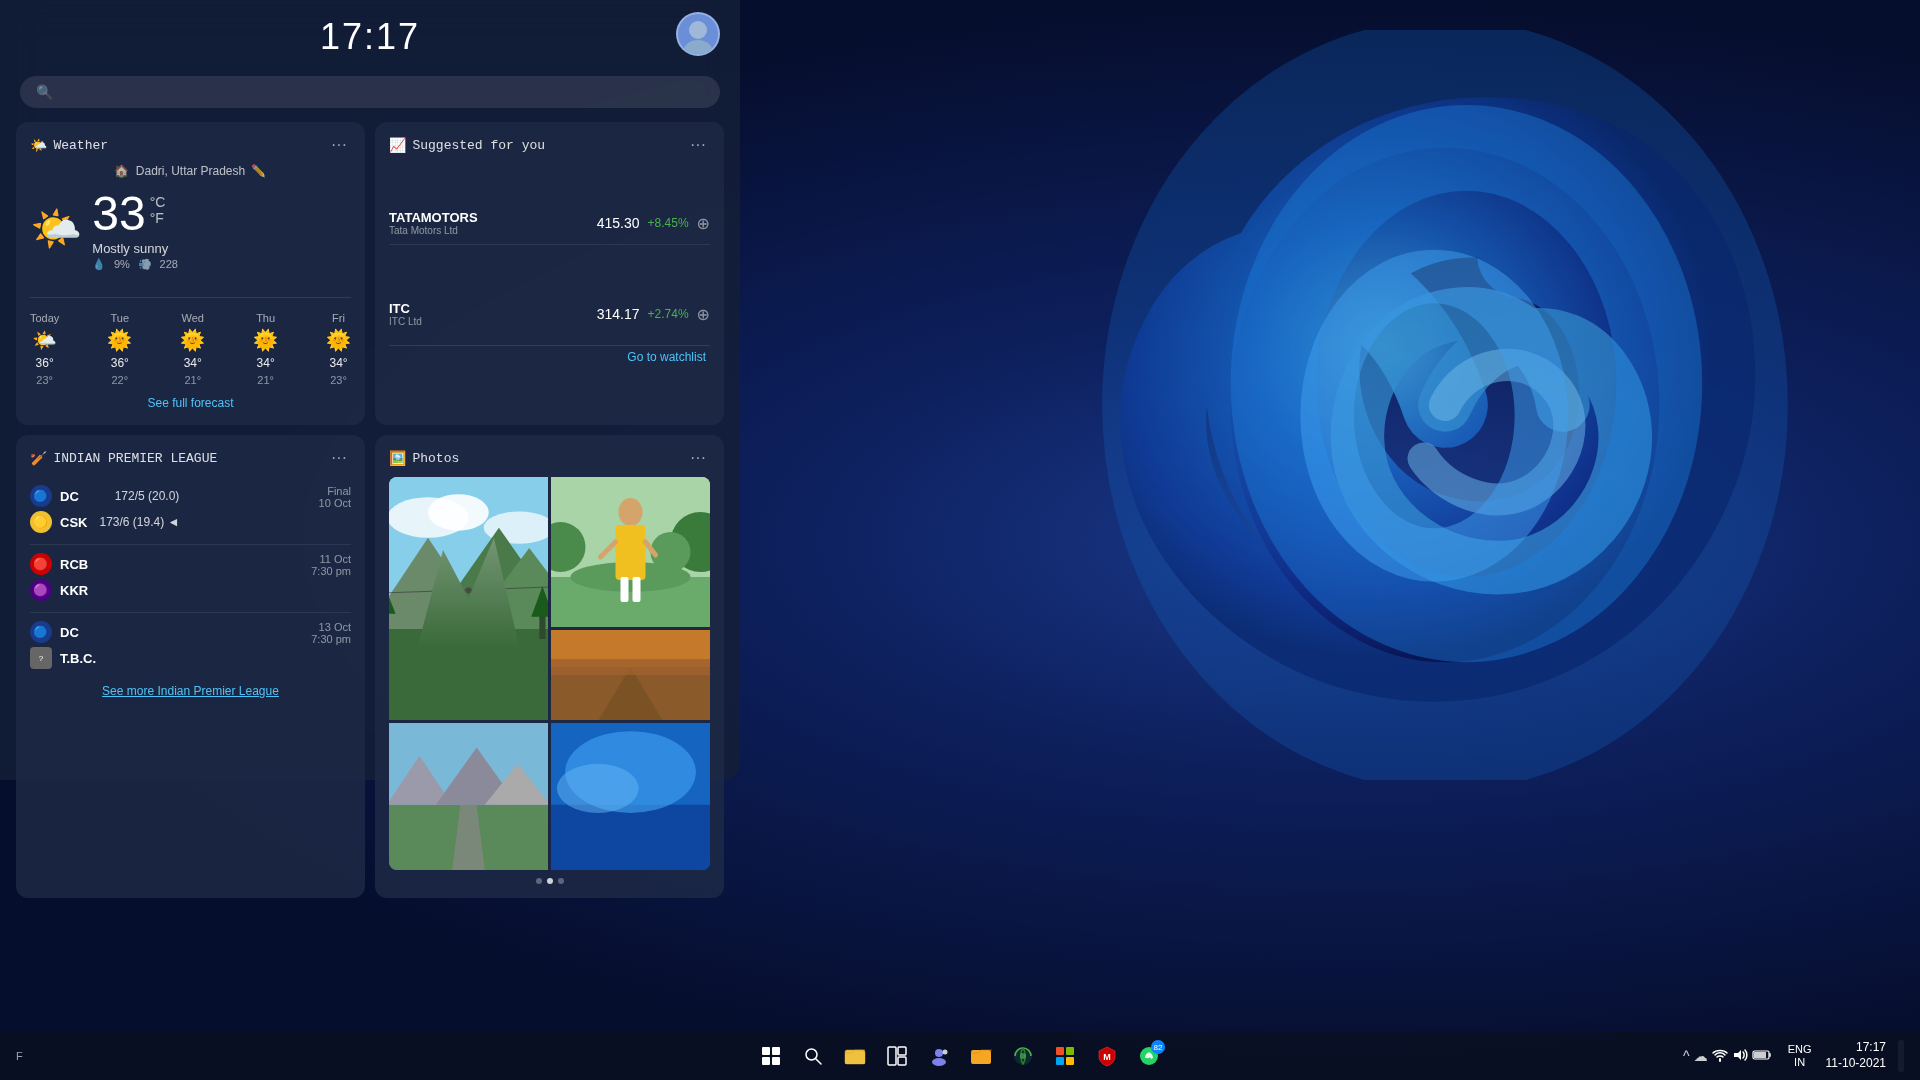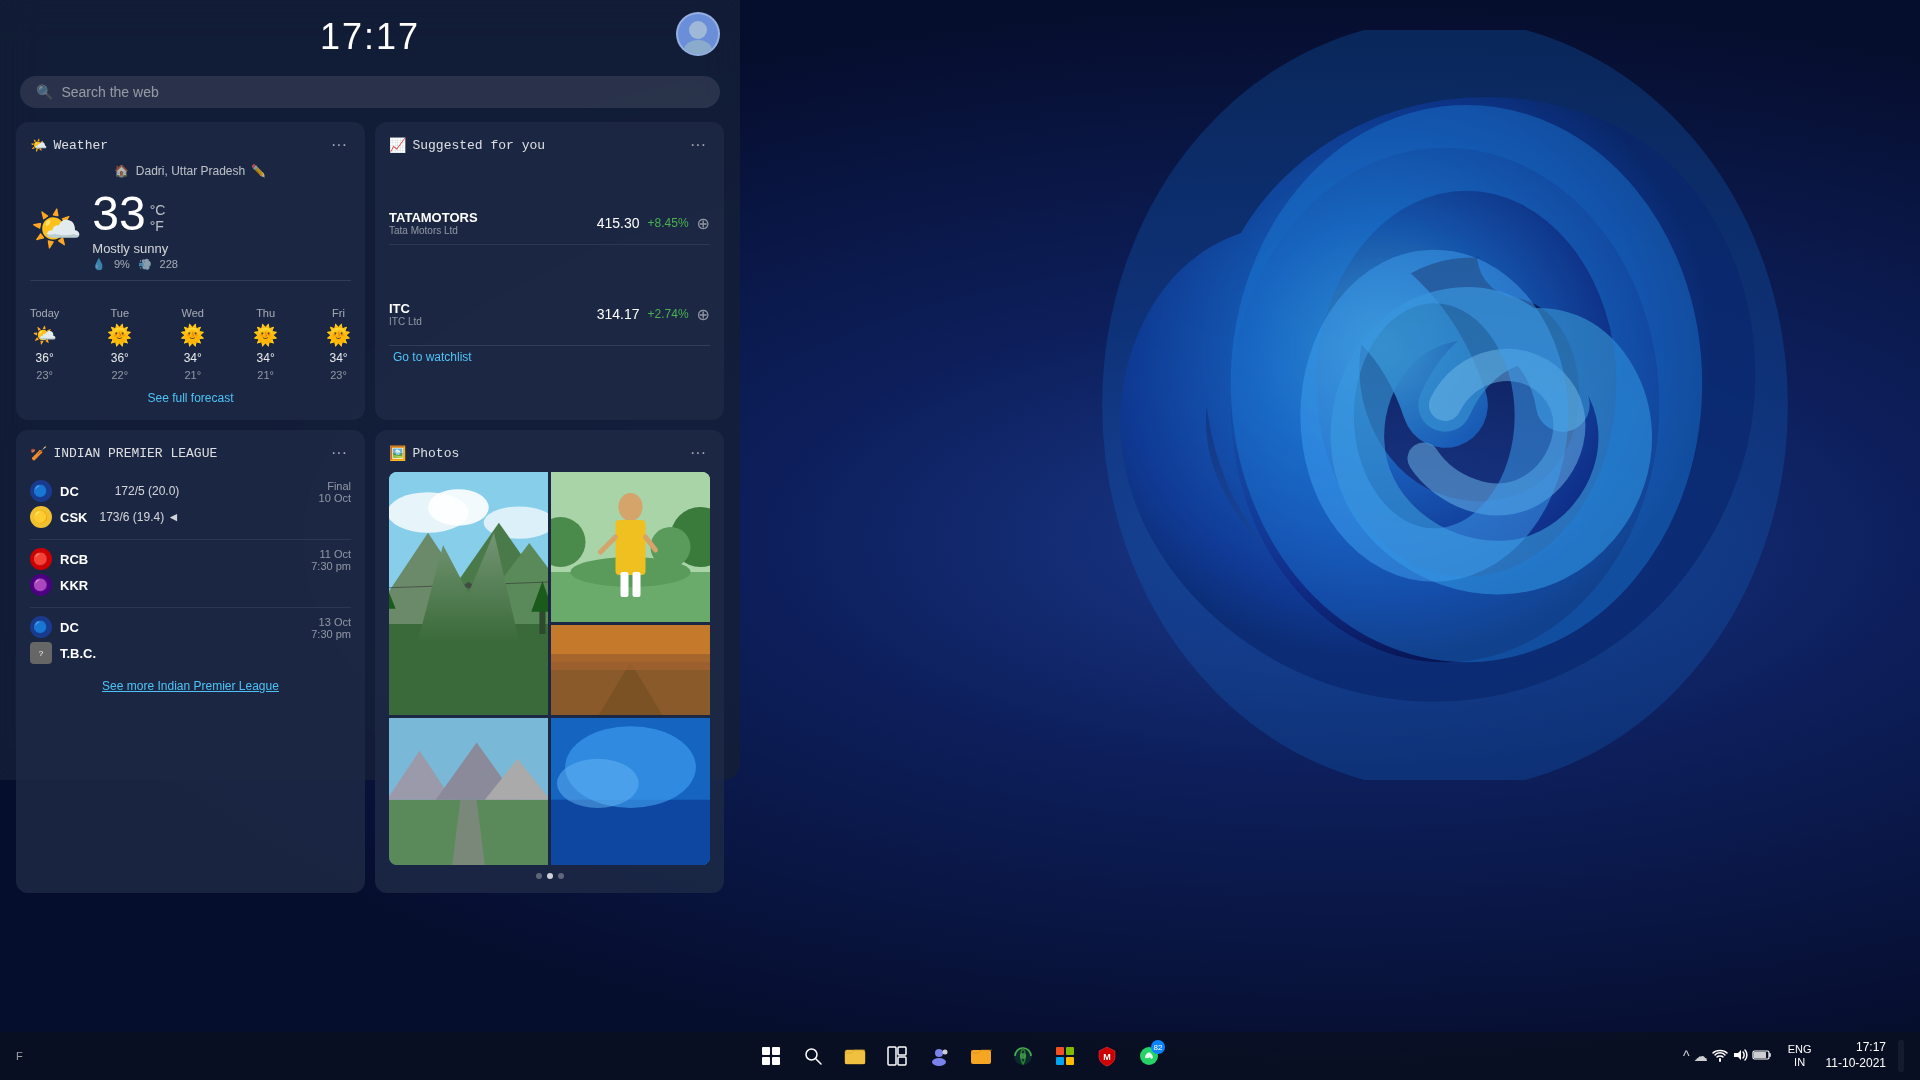--- a/index.html
+++ b/index.html
@@ -170,23 +170,23 @@
       font-size: 11px;
       color: rgba(255,255,255,0.6);
       display: flex;
       gap: 8px;
       margin-top: 2px;
     }
 
     .weather-forecast {
       display: flex;
       justify-content: space-between;
-      margin-top: 9px;
+      margin-top: 26px;
       border-top: 1px solid rgba(255,255,255,0.1);
-      padding-top: 26px;
+      padding-top: 14px;
       text-align: right;
     }
 
     .forecast-day {
       display: flex;
       flex-direction: column;
       align-items: center;
       gap: 4px;
     }
 
@@ -217,21 +217,21 @@
     }
 
     .stock-row:last-of-type { border-bottom: none; }
 
     .stock-name { font-size: 13px; color: #fff; font-weight: 600; }
     .stock-price { font-size: 14px; color: #fff; }
     .stock-change { font-size: 12px; color: #4caf50; }
     .stock-add { font-size: 16px; color: rgba(255,255,255,0.5); background: none; border: none; cursor: pointer; }
 
     .go-watchlist {
-      text-align: left;
+      text-align: right;
       margin-top: 10px;
       font-size: 12px;
       color: #4fc3f7;
       background: none;
       border: none;
       cursor: pointer;
       width: 100%;
       padding: 4px;
       border-top: 1px solid rgba(255,255,255,0.1);
     }
@@ -500,21 +500,20 @@
     <div class="panel-avatar">
       <svg width="40" height="40" viewBox="0 0 40 40">
         <circle cx="20" cy="16" r="9" fill="#a0b8d8"></circle>
         <ellipse cx="20" cy="36" rx="14" ry="10" fill="#8aabcc"></ellipse>
       </svg>
     </div>
   </div>
 
   <div class="search-bar">
     <span class="search-icon-svg">🔍</span>
-    <input type="text" placeholder="Search the web" style="">
   </div>
 
   <div class="widget-grid">
 
     <div class="widget-card">
       <div class="widget-header">
         <div class="widget-title-row">
           <span class="widget-icon">🌤️</span>
           <span class="widget-title">Weather</span>
         </div>
@@ -523,21 +522,21 @@
 
       <div class="weather-location">
         <span>🏠</span>
         <span>Dadri, Uttar Pradesh</span>
         <span>✏️</span>
       </div>
 
       <div class="weather-main">
         <span class="weather-emoji">🌤️</span>
         <div>
-          <div style="display:flex;align-items:center">
+          <div style="display:flex;align-items:flex-start">
             <span class="weather-temp">33</span>
             <div style="margin-top:8px;margin-left:4px;">
               <div class="weather-unit">°C</div>
               <div class="weather-unit">°F</div>
             </div>
           </div>
           <div class="weather-desc">Mostly sunny</div>
           <div class="weather-details">
             <span>💧</span>
             <span>9%</span>

